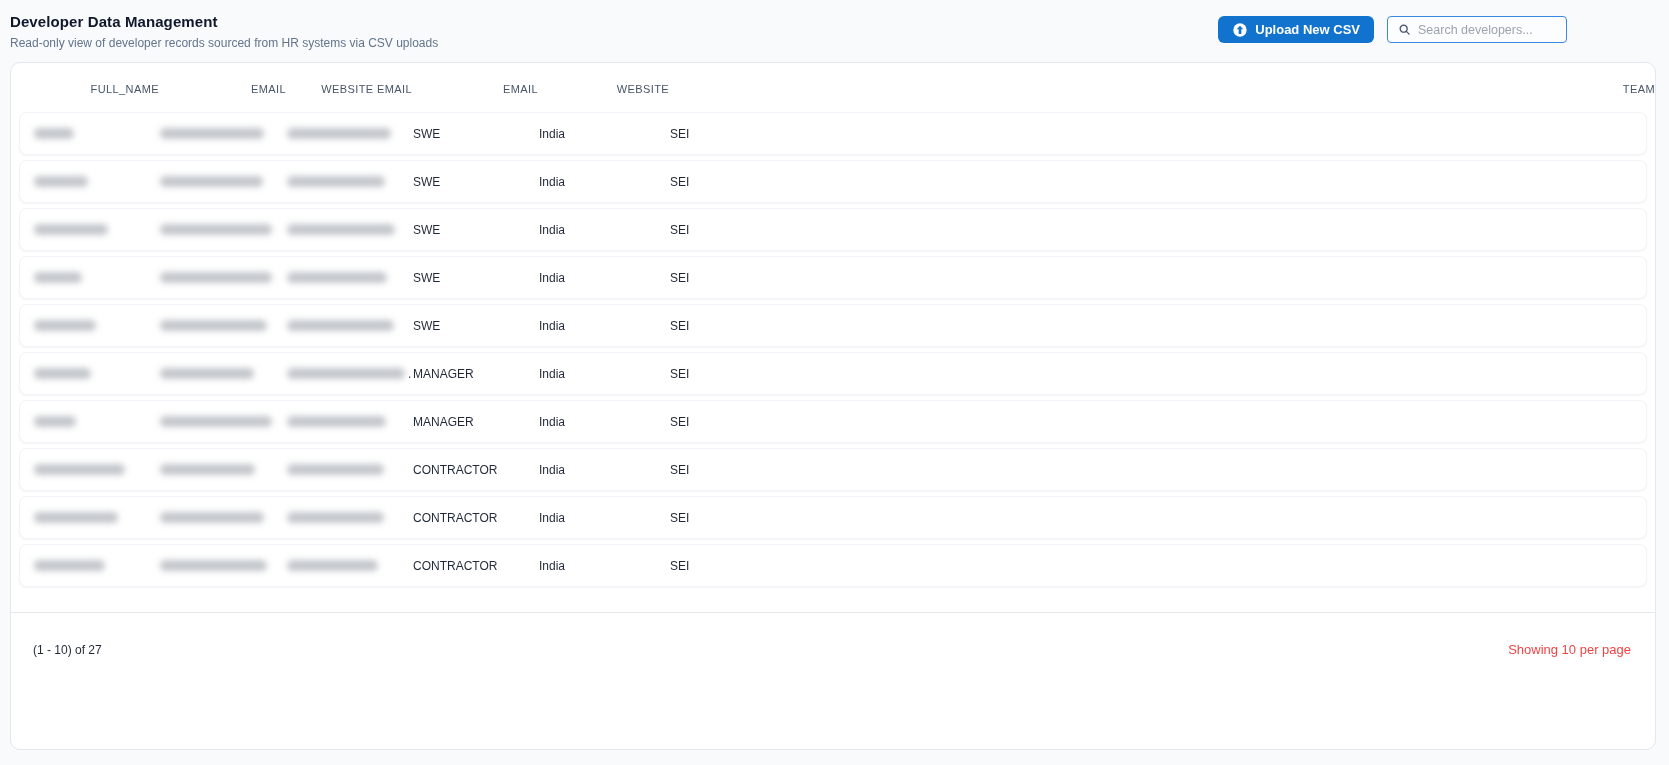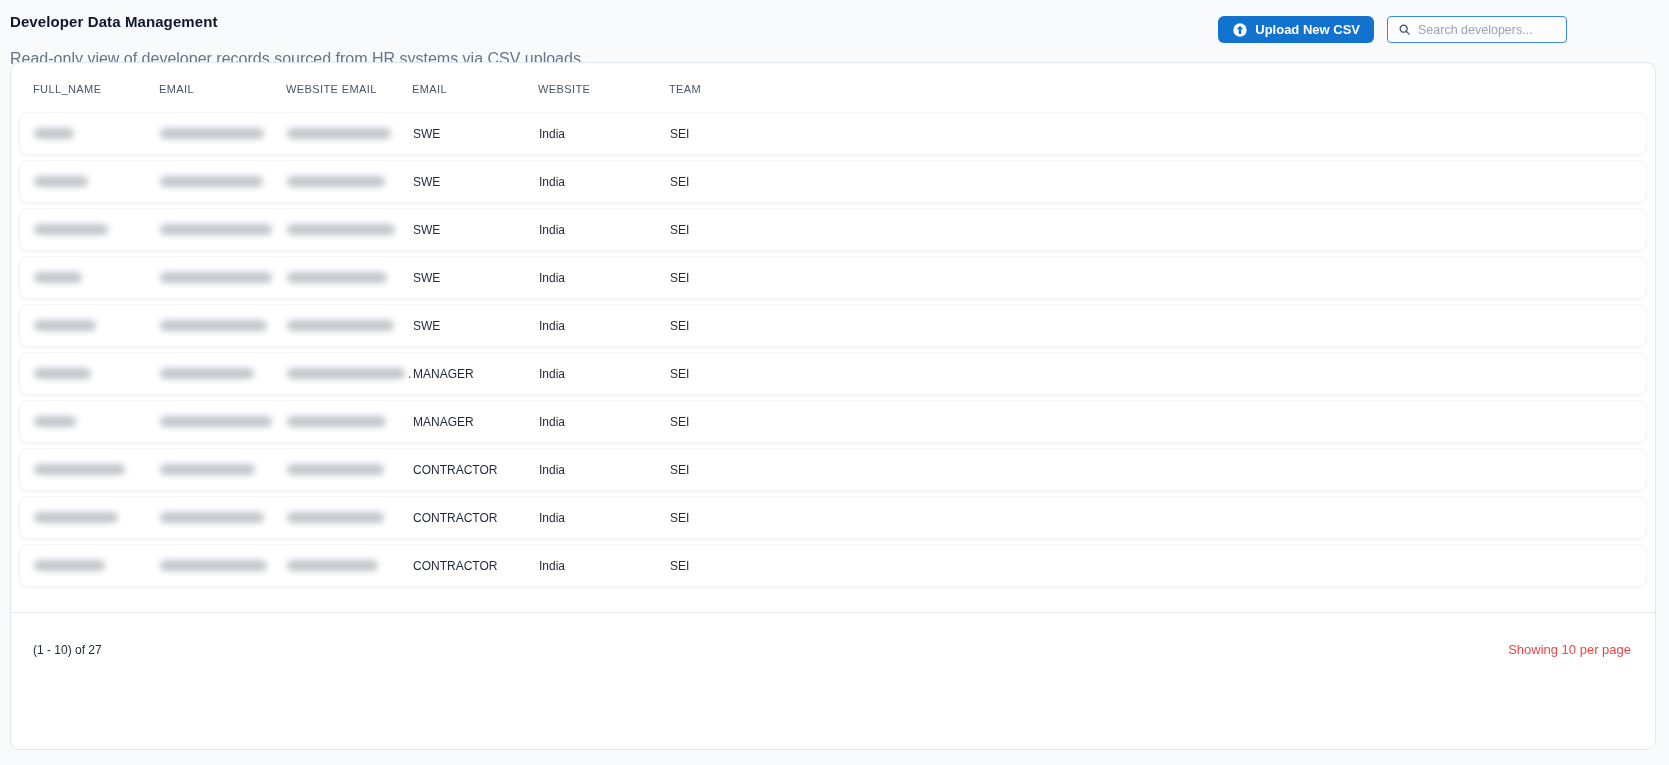--- a/index.html
+++ b/index.html
@@ -7,21 +7,21 @@
   body {
     font-family: "Liberation Sans", sans-serif;
     background:#f8fafc;
     position:relative;
     overflow:hidden;
   }
 
   
   .page-header { position:absolute; left:10px; top:13px; }
   .page-title { font-size:15px; font-weight:700; color:#0f172a; letter-spacing:.1px; }
-  .page-subtitle { font-size:16px; color:#64748b; margin-top:20px; }
+  .page-subtitle { font-size:12px; color:#64748b; margin-top:6px; }
 
   .header-controls { position:absolute; top:16px; right:102px; display:flex; gap:13px; align-items:center; }
   .upload-btn {
     display:flex; align-items:center; gap:7px;
     background:#1273cf; color:#fff; border:none; cursor:pointer;
     font-family:inherit; font-size:13px; font-weight:700;
     height:27px; padding:0 14px; border-radius:6px;
   }
   .upload-btn svg { display:block; }
   .search-box {
@@ -36,21 +36,21 @@
   .search-box input::placeholder { color:#9ca3af; }
 
   
   .table-card {
     position:absolute; left:10px; top:62px; width:1646px; height:688px;
     background:#fff; border:1px solid #e2e8f0; border-radius:10px;
   }
 
   .grid { display:grid; grid-template-columns:126px 127px 126px 126px 131px 1fr; align-items:center; }
 
-  .table-header { padding:20px 0 14px 22px; }
+  .table-header { padding:20px 0 14px 22px;text-align:right; }
   .th { font-size:11px; font-weight:500; color:#475569; letter-spacing:.4px; }
 
   .table-body { padding:3px 8px 0 8px; display:flex; flex-direction:column; gap:5px; }
   .row {
     height:43px; background:#fff; border:1px solid #f1f5f9; border-radius:8px;
     box-shadow:0 1px 2px rgba(15,23,42,.05);
     padding-left:14px;
   }
   .cell { font-size:12px; color:#1f2937; display:flex; align-items:center; }
   .blob {

